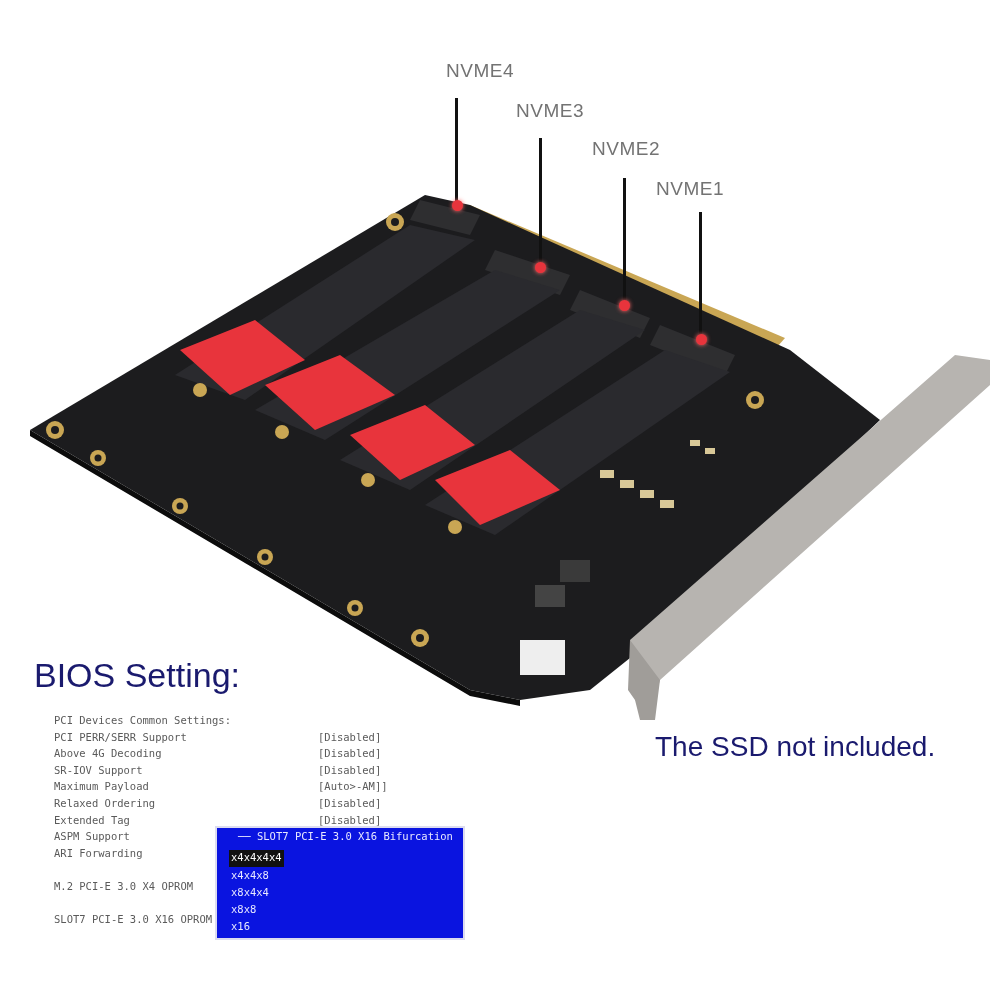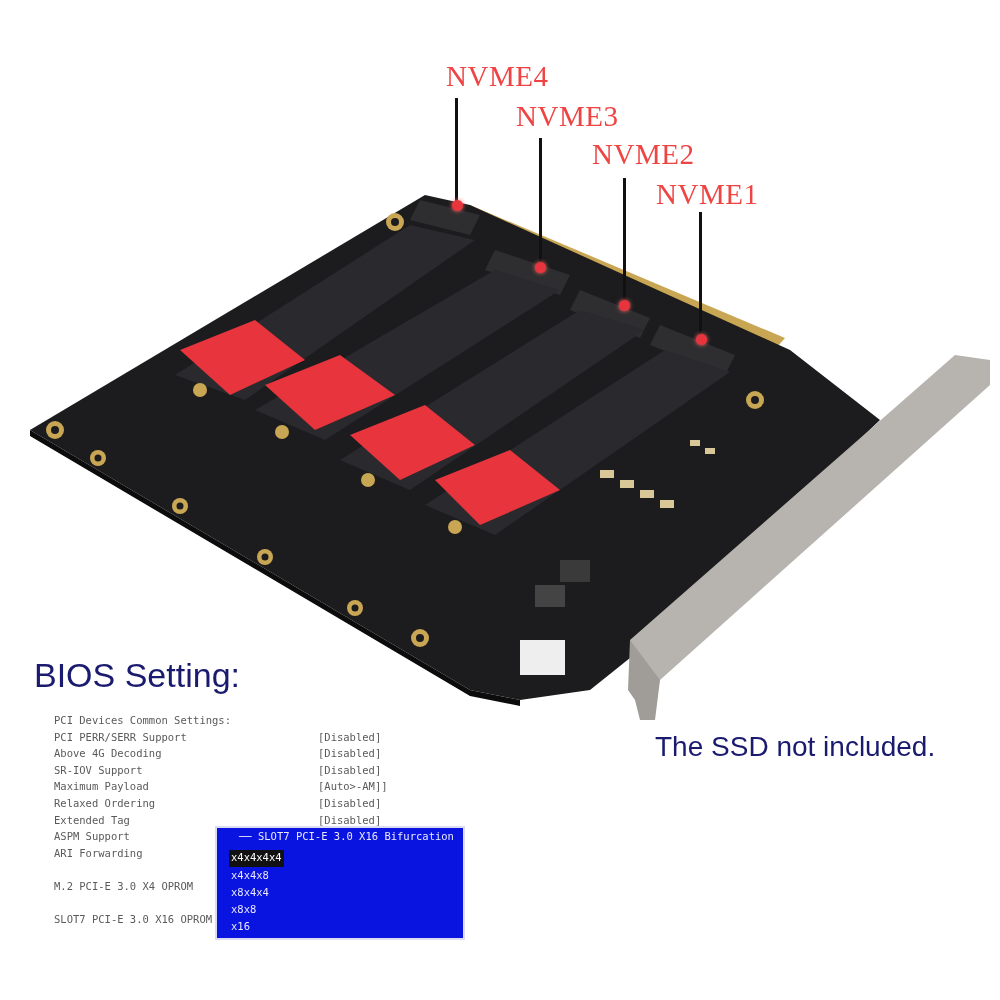--- a/index.html
+++ b/index.html
@@ -1,27 +1,27 @@
 <!DOCTYPE html>
 <html><head>
 <meta charset="utf-8">
 <style>
   html, body { margin:0; padding:0; background:#ffffff; }
   body { width:1000px; height:1000px; position:relative; overflow:hidden; font-family:"Liberation Sans", sans-serif; }
-  .label { position:absolute; color:#ef4444; font-family:Liberation Serif, serif; font-size:29px; letter-spacing:0.5px; }
+  .label { position:absolute; color:#737373; font-family:Liberation Sans, sans-serif; font-size:19px; letter-spacing:0.5px; }
   .leader { position:absolute; width:3px; background:#111; }
   .dot { position:absolute; width:11px; height:11px; border-radius:50%; background:#e8343c; box-shadow:0 0 4px #ff6a6a; }
   svg.board { position:absolute; left:0; top:0; }
   .bios-title { position:absolute; left:34px; top:656px; font-size:34px; color:#1a1a6e; font-family:"Liberation Sans", sans-serif;text-align:right; }
   .bios-list { position:absolute; left:34px; top:712px; width:360px; font-family:"DejaVu Sans Mono", monospace; font-size:10.5px; color:#5a5a5a; }
   .bios-row { display:flex; justify-content:space-between; height:16.6px; line-height:16.6px;margin-left:20px; }
   .bios-row .val { width:76px; text-align:left; }
   .gap { height:16.6px; }
   .popup { position:absolute; left:215px; top:826px; width:250px; height:114px; background:#0a14e0; border:2px solid #dcdcf0; box-sizing:border-box; font-family:"DejaVu Sans Mono", monospace; font-size:10.5px; color:#e8e8ff; }
-  .popup-title { position:absolute; left:16px; top:2px; width:100%; white-space:nowrap; overflow:hidden; padding-left:6px; box-sizing:border-box; }
+  .popup-title { position:absolute; left:0; top:2px; width:100%; white-space:nowrap; overflow:hidden; padding-left:21px; box-sizing:border-box; }
   .popup-opt { position:absolute; left:12px; height:17px; line-height:15px; padding:0 2px; }
   .popup-opt.selected { background:#111; color:#fff; }
   .note { position:absolute; left:655px; top:731px; font-size:28px; color:#1a1a6e; font-family:"Liberation Sans", sans-serif; }
 </style>
 </head>
 <body>
 
 <svg class="board" width="1000" height="1000" viewBox="0 0 1000 1000">
 
   <polygon points="470,205 785,338 770,355 460,222" fill="#c9a654"></polygon>

